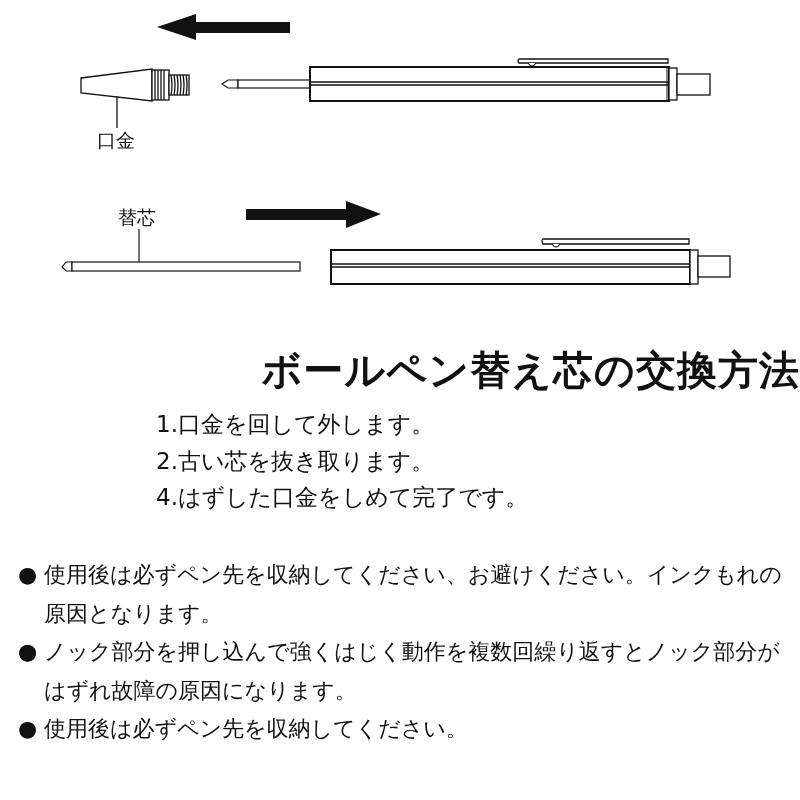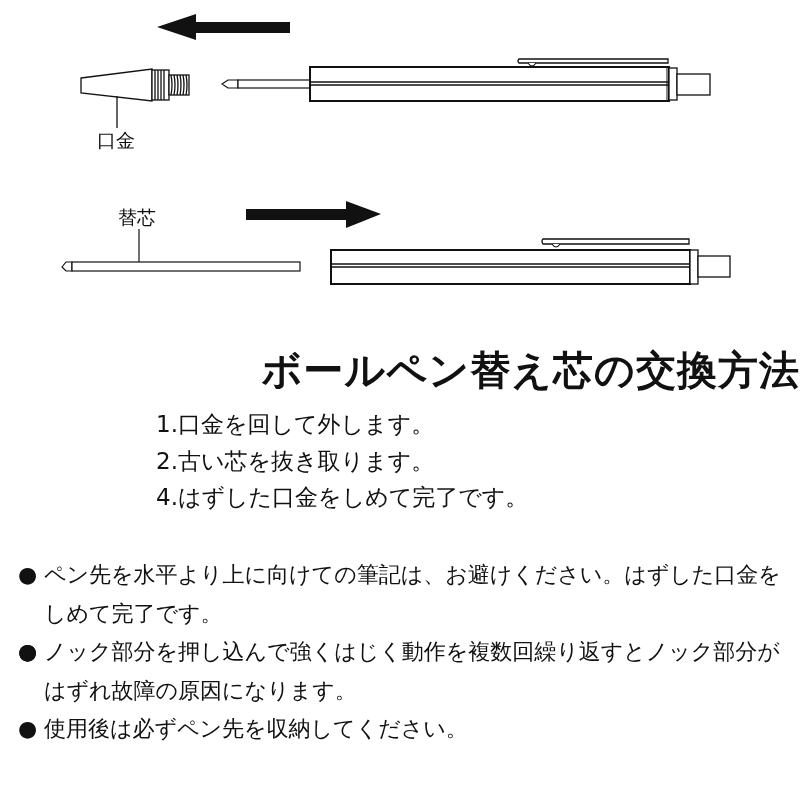--- a/index.html
+++ b/index.html
@@ -84,21 +84,21 @@
 
 <ol class="steps">
   <li>1.口金を回して外します。</li>
   <li>2.古い芯を抜き取ります。</li>
   <li>4.はずした口金をしめて完了です。</li>
 </ol>
 
 <ul class="notes">
   <li>
     <span class="bullet">●</span>
-    <span>ペン先を水平より上に向けての筆記は、お避けください。はずした口金をしめて完了です。</span>
+    <span>使用後は必ずペン先を収納してください、お避けください。インクもれの原因となります。</span>
   </li>
   <li>
     <span class="bullet">●</span>
   </li>
   <li>
     <span class="bullet">●</span>
     <span>ノック部分を押し込んで強くはじく動作を複数回繰り返すとノック部分がはずれ故障の原因になります。</span>
   </li>
   <li>
     <span class="bullet">●</span>

